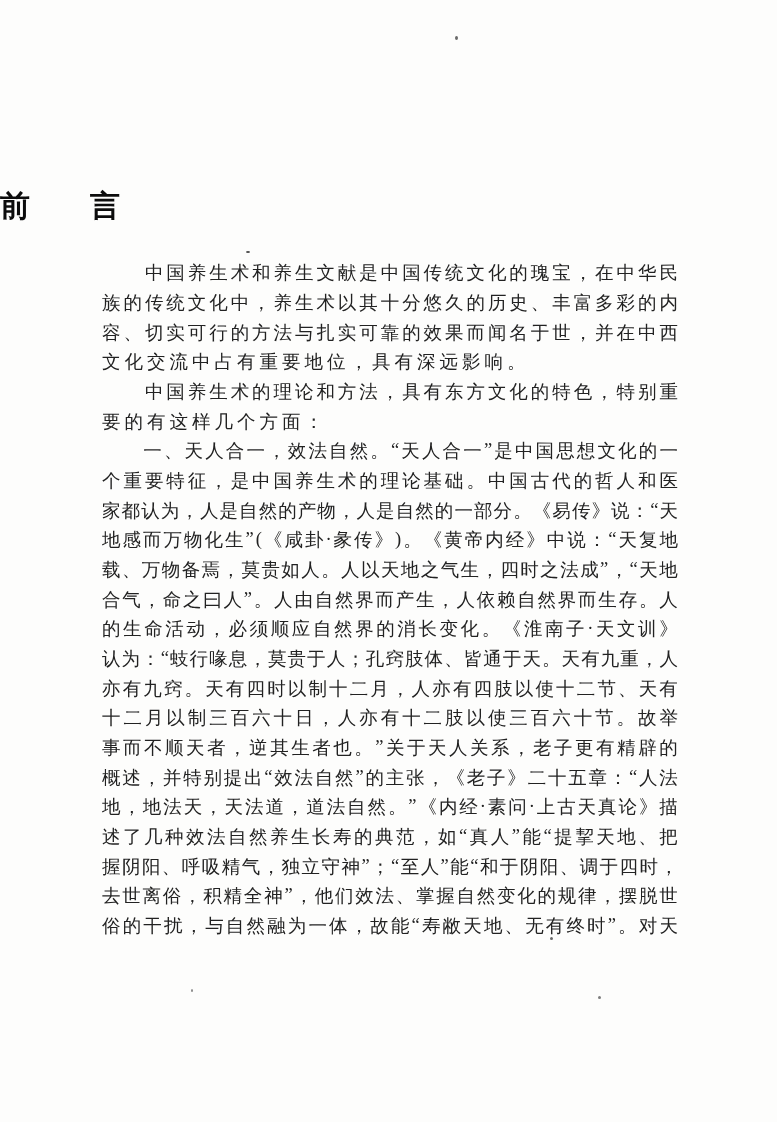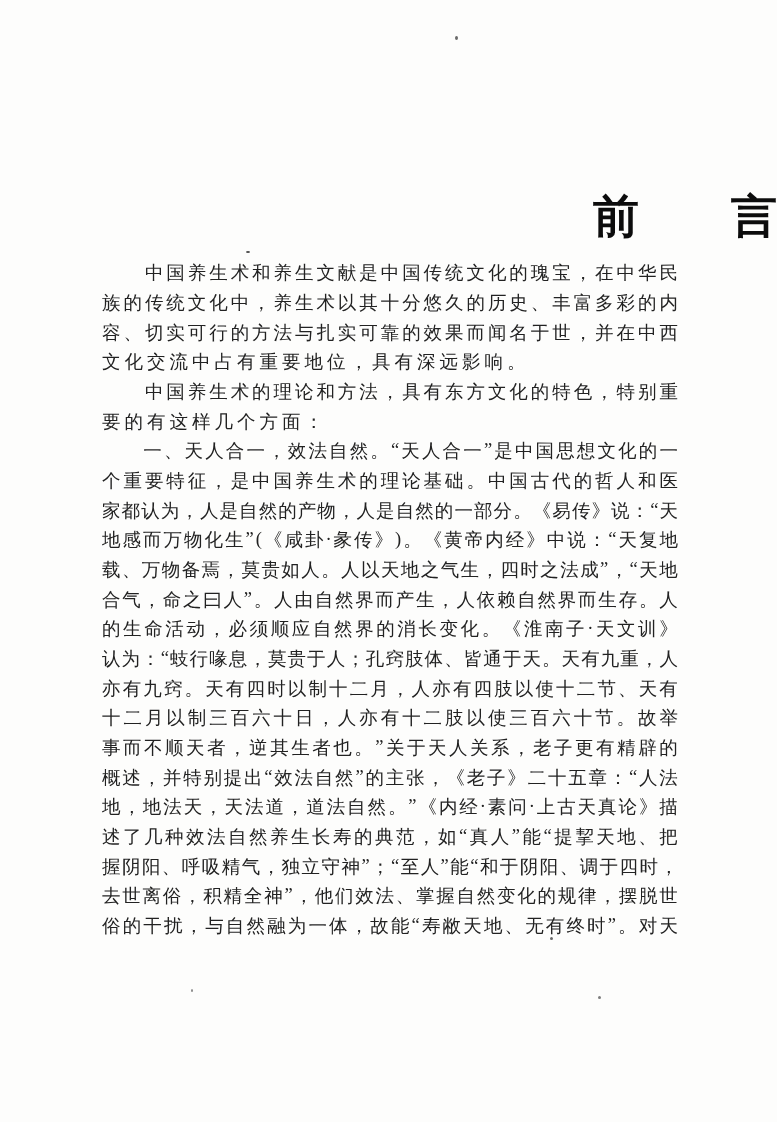--- a/index.html
+++ b/index.html
@@ -15,24 +15,24 @@
     overflow: hidden;
     font-family: "Liberation Serif", "DejaVu Serif", serif;
     color: #1e1e1e;
   }
   .title {
     position: absolute;
     top: 186px;
     left: 0;
     width: 100%;
     margin: 0;
-    text-align: right;
+    text-align: left;
     font-family: "Liberation Sans", "DejaVu Sans", sans-serif;
     font-weight: 700;
-    font-size: 46px;
+    font-size: 30px;
     letter-spacing: 0;
     color: #0c0c0c;
     white-space: pre;
   }
   .body-text {
     position: absolute;
     left: 102px;
     top: 258px;
     width: 576px;
     font-size: 18.5px;

